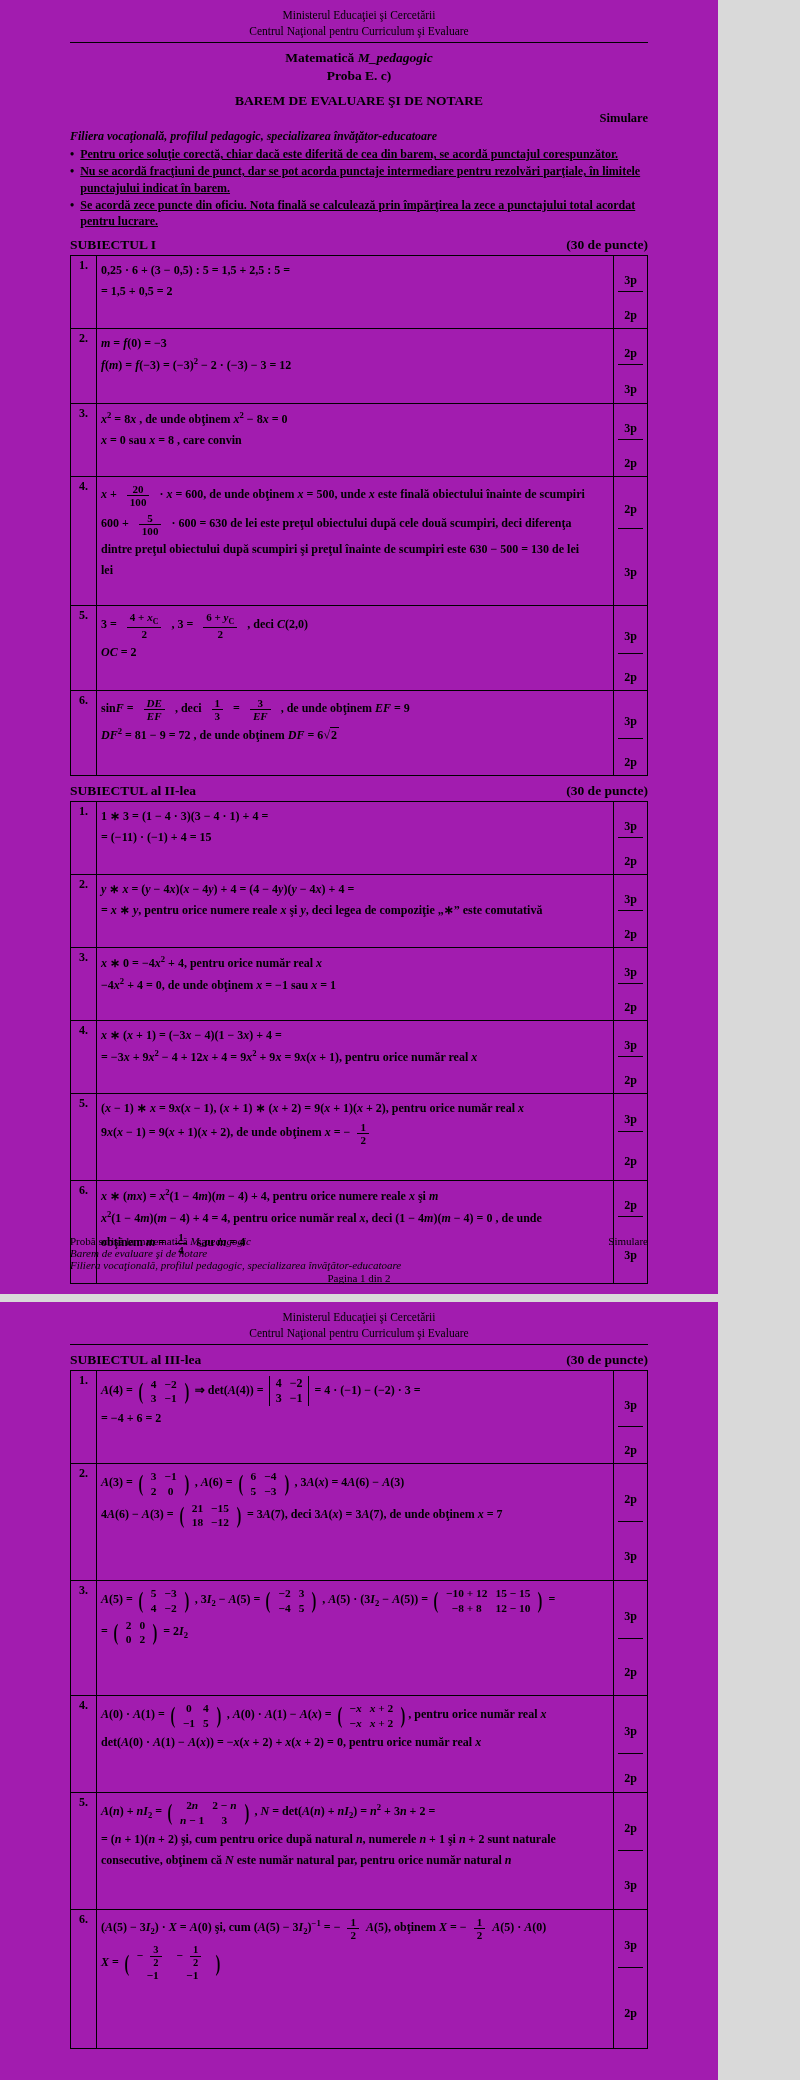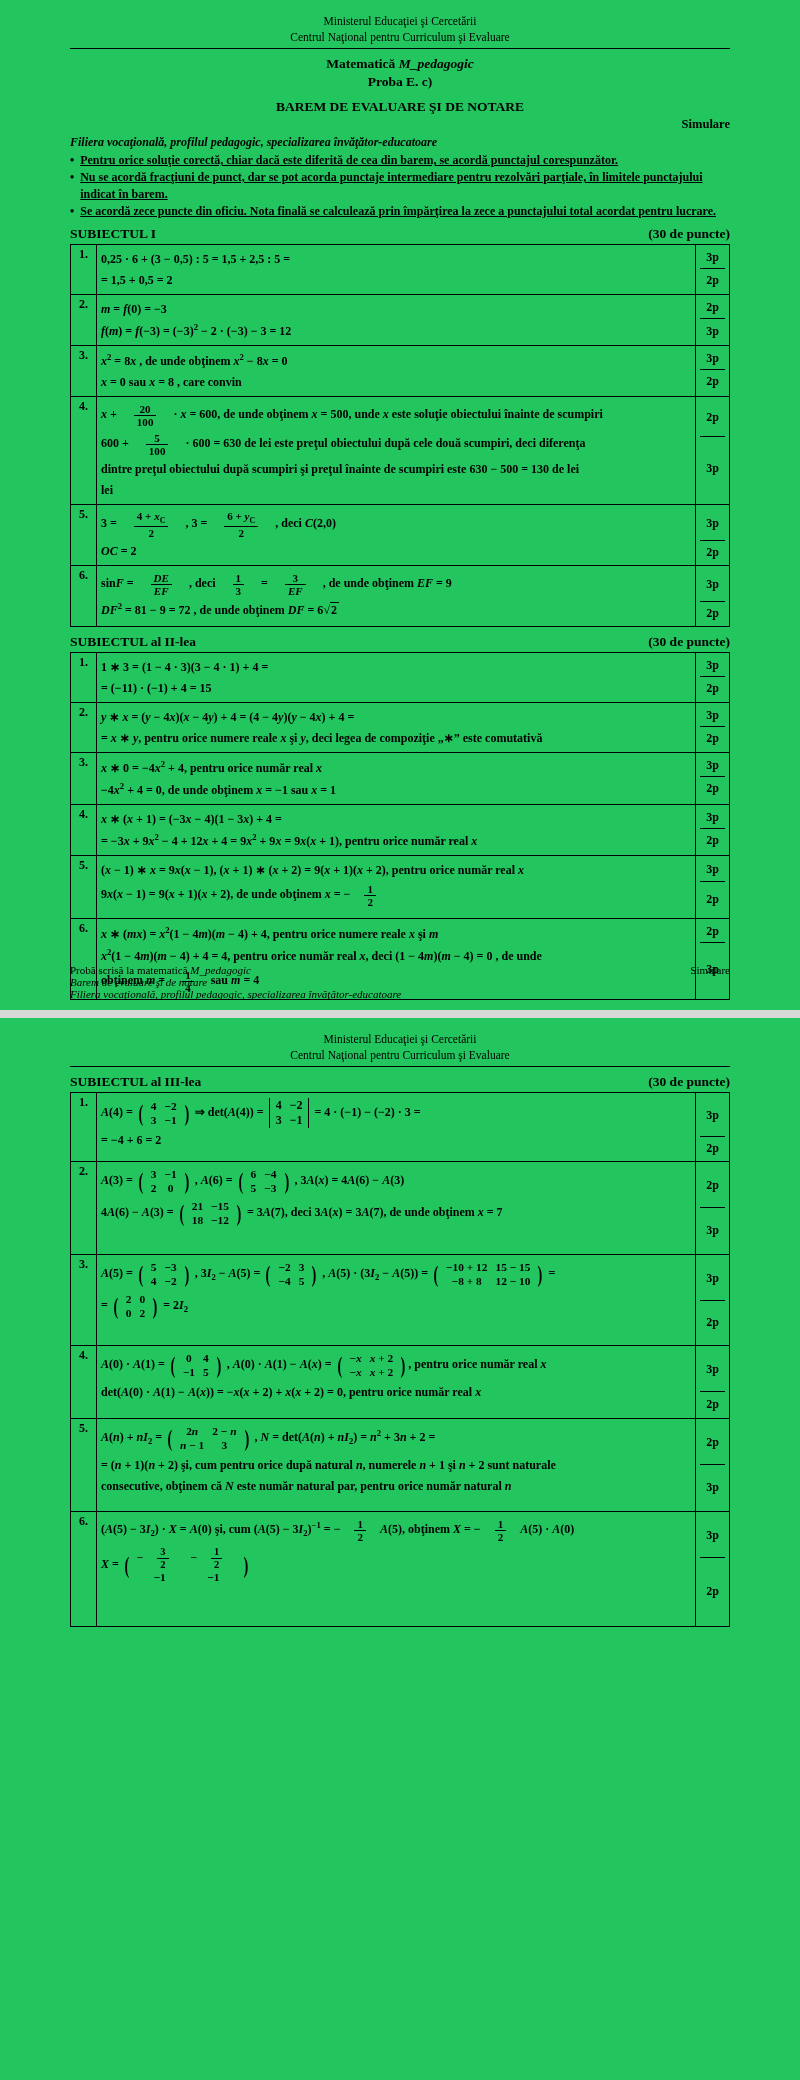--- a/index.html
+++ b/index.html
@@ -4,23 +4,23 @@
 <style>
   * { box-sizing: border-box; }
   html, body { margin: 0; padding: 0; }
   body {
     width: 800px;
     background: #d9d9d9;
     font-family: "Liberation Serif", serif;
     color: #000;
   }
   .page {
-    width: 800px;
-    background: #22c55e;
-    padding: 14px 70px 10px 70px;
+    width: 718px;
+    background: #a21caf;
+    padding: 8px 70px 10px 70px;
     position: relative;
   }
   .page1 { min-height: 780px; }
   .page2 { min-height: 1290px; margin-top: 8px; }
 
   .hdr {
     text-align: center;
     font-size: 11.5px;
     line-height: 1.35;
   }
@@ -70,34 +70,35 @@
   td.body { padding: 3px 6px 4px 6px; font-weight: bold; }
   td.ptswrap { width: 34px; padding: 0; }
   td.ptswrap .p {
     border-bottom: 1px solid #000;
     text-align: center;
     font-weight: bold;
     font-size: 12px;
     display: flex;
     align-items: center;
     justify-content: center;
+    margin-top: 12px;
   }
   td.ptswrap .p:last-child { border-bottom: none; }
 
   .ln { margin: 3px 0; line-height: 1.5; }
   .ln.tall { line-height: 2.0; }
 
   
   .frac {
     display: inline-block;
     vertical-align: middle;
     text-align: center;
     font-size: 0.92em;
     line-height: 1.1;
-    margin: 0 14px;
+    margin: 0 7px;
   }
   .frac .n { display: block; padding: 0 3px; border-bottom: 1px solid #000; }
   .frac .d { display: block; padding: 0 3px; }
   .it { font-style: italic; }
   sup, sub { font-size: 0.72em; }
   .sqrt { white-space: nowrap; }
   .sqrt > .rad { border-top: 1px solid #000; padding: 0 2px 0 1px; }
 
   .mat {
     display: inline-flex;
@@ -222,21 +223,21 @@
       <td class="ptswrap">
         <div class="p" style="height:22px">3p</div>
         <div class="p" style="height:22px">2p</div>
       </td>
     </tr>
 
     <tr>
       <td class="num">4.</td>
       <td class="body">
         <div class="ln tall">
-          <span class="it">x</span> + <span class="frac"><span class="n">20</span><span class="d">100</span></span> · <span class="it">x</span> = 600<span>, de unde obţinem </span><span class="it">x</span> = 500<span>, unde </span><span class="it">x</span><span> este soluţie obiectului înainte de scumpiri</span>
+          <span class="it">x</span> + <span class="frac"><span class="n">20</span><span class="d">100</span></span> · <span class="it">x</span> = 600<span>, de unde obţinem </span><span class="it">x</span> = 500<span>, unde </span><span class="it">x</span><span> este finală obiectului înainte de scumpiri</span>
         </div>
         <div class="ln tall">
           600 + <span class="frac"><span class="n">5</span><span class="d">100</span></span> · 600 = 630<span> de lei este preţul obiectului după cele două scumpiri, deci diferenţa</span>
         </div>
         <div class="ln">
           <span>dintre preţul obiectului după scumpiri şi preţul înainte de scumpiri este </span>630 − 500 = 130<span> de lei</span>
         </div>
         <div class="ln">lei</div>
       </td>
       <td class="ptswrap">
@@ -360,20 +361,21 @@
   </tbody>
     </table>
 
   <div class="footer">
     <div class="frow">
       <span>Probă scrisă la matematică <span class="it">M_pedagogic</span></span>
       <span>Simulare</span>
     </div>
     <div class="fit">Barem de evaluare şi de notare</div>
     <div class="fit">Filiera vocaţională, profilul pedagogic, specializarea învăţător-educatoare</div>
+    <div class="pg">Pagina 1 din 2</div>
   </div>
 </div>
 
 <div class="page page2">
 
   <div class="hdr">
     <div>Ministerul Educaţiei şi Cercetării</div>
     <div>Centrul Naţional pentru Curriculum şi Evaluare</div>
   </div>
   <div class="hdr-rule"></div>

